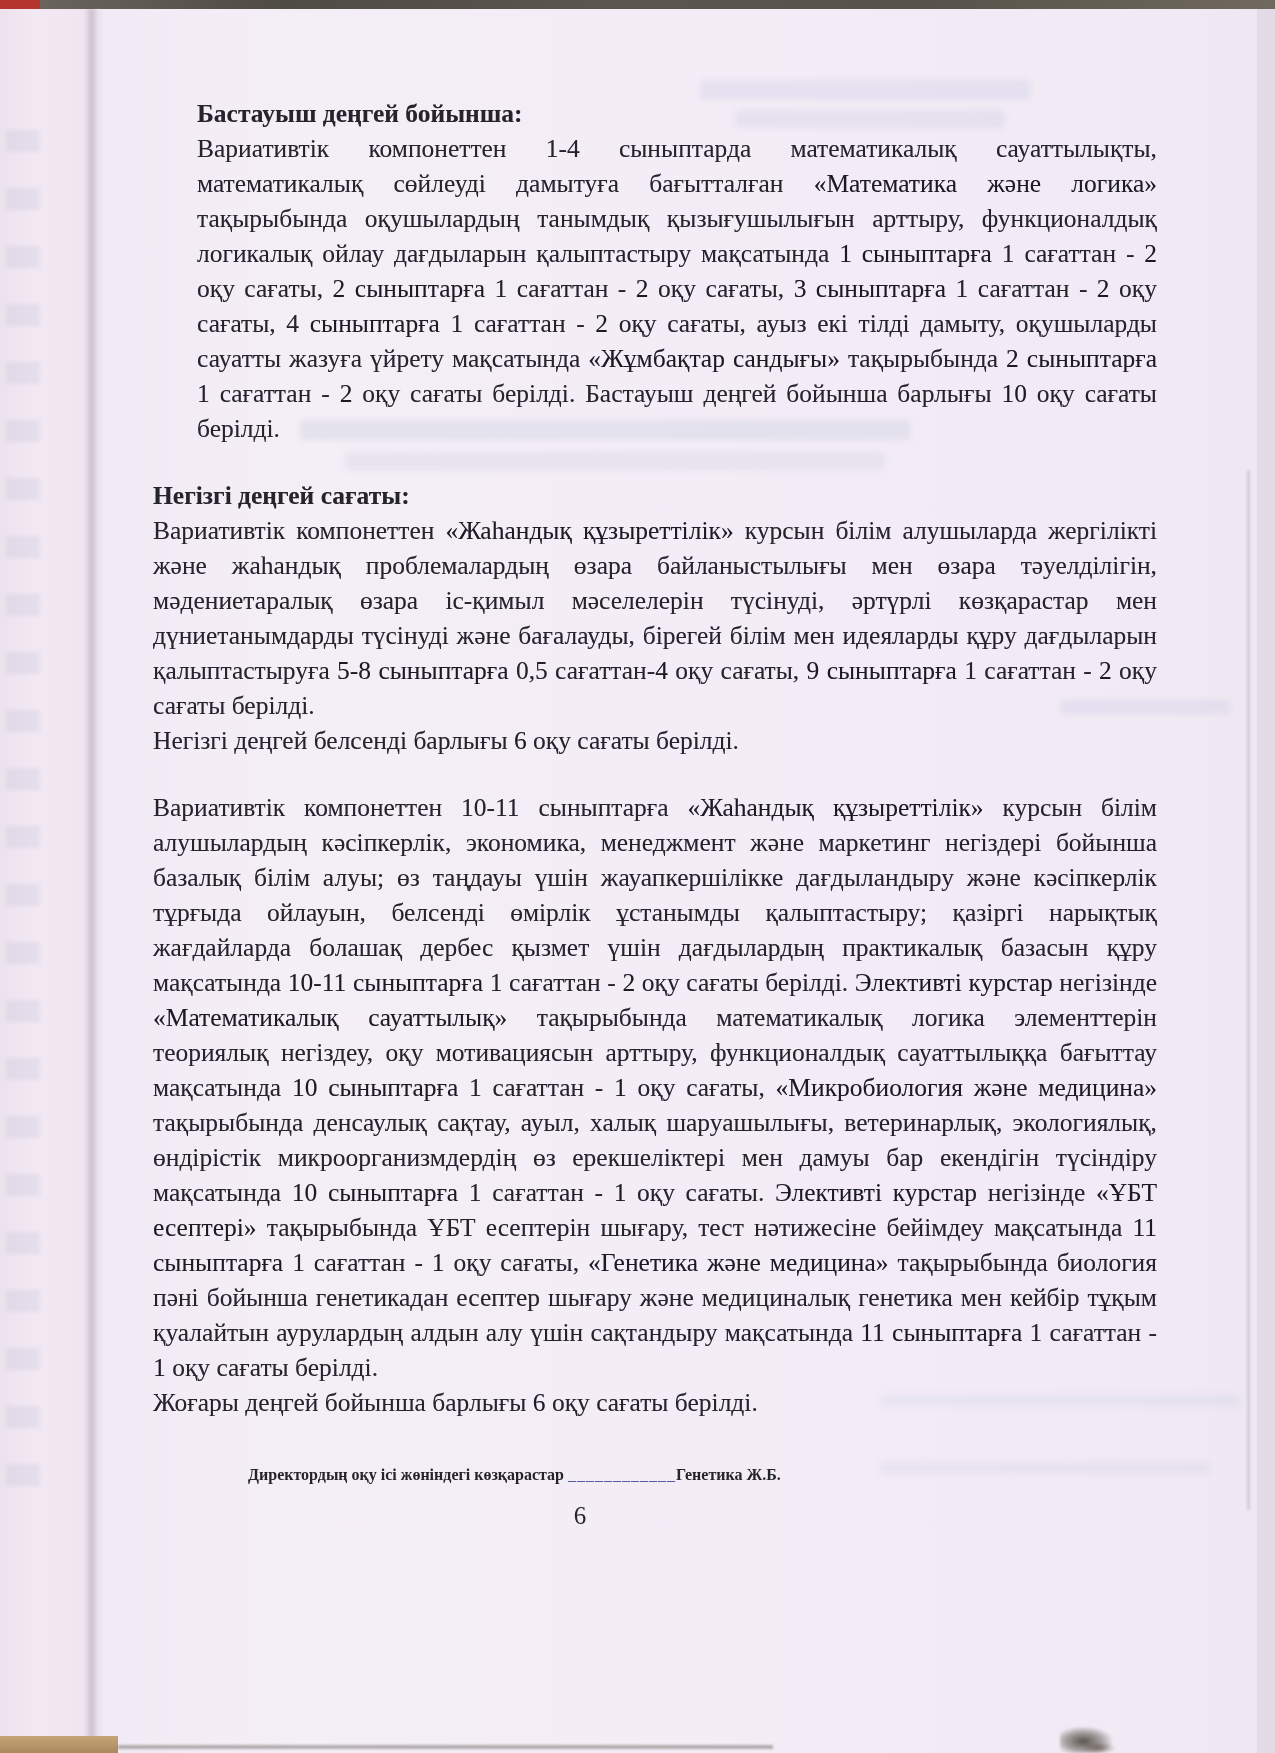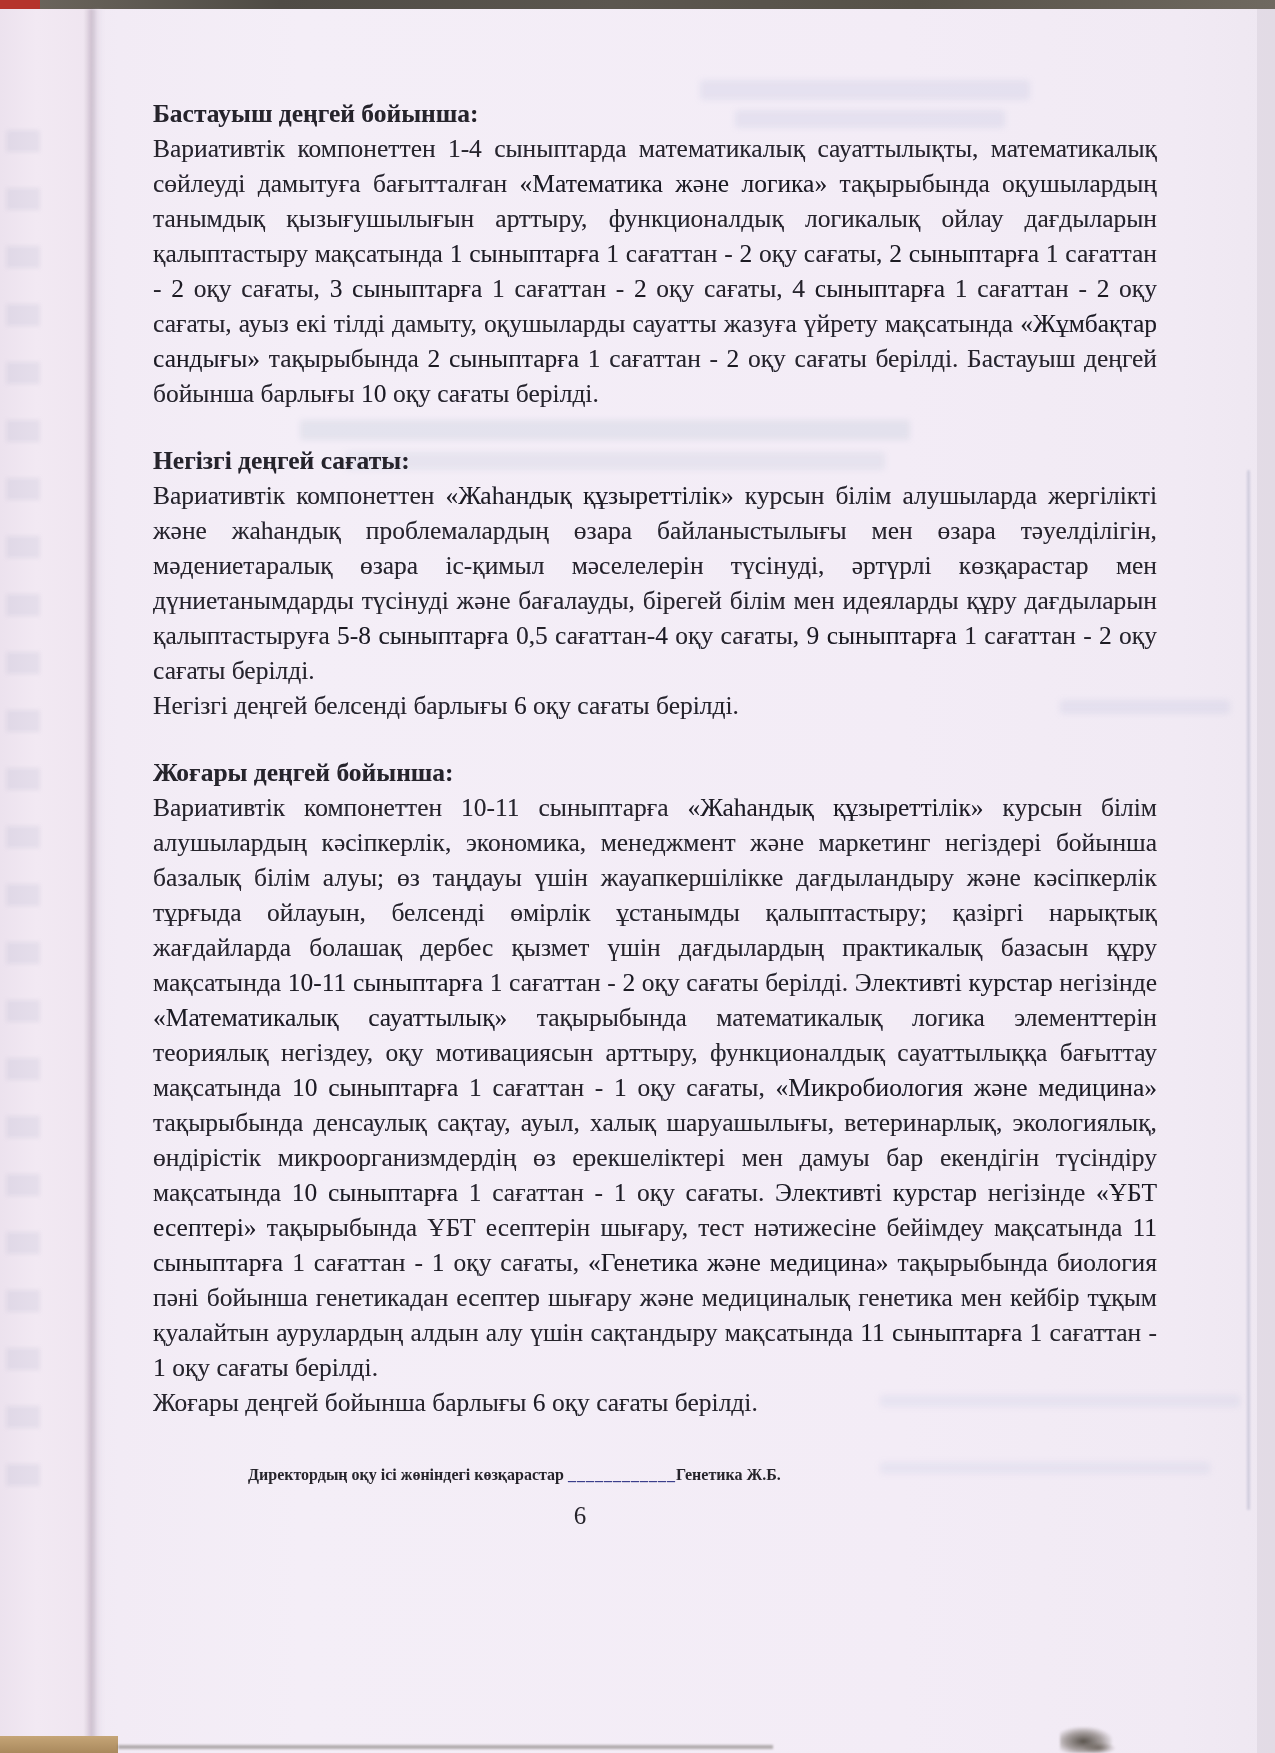--- a/index.html
+++ b/index.html
@@ -36,25 +36,25 @@
   .ghost.v{background:rgba(100,110,150,0.22);filter:blur(1px);}
   .ghost.col{background:repeating-linear-gradient(180deg,rgba(118,128,168,0.10) 0 22px,rgba(0,0,0,0) 22px 58px);filter:blur(2px);}
   
   .content{position:absolute;left:153px;right:118px;top:96px;}
   .content p,.content h3{
     margin:0;font-size:25.5px;line-height:35px;text-align:justify;
     text-shadow:0 0 0.5px rgba(40,40,95,0.30);
   }
   .content h3{font-weight:bold;text-align:left;}
   .sec{margin-top:32px;}
-  .sec:first-child{margin-top:0;}
+  .sec:first-child{margin-top:0;margin-left:44px;}
   .b{font-weight:normal;color:#1c1b22;}
   .summary{text-align:left;}
   .signature{margin-top:46px;padding-left:95px;font-weight:bold;text-align:left;white-space:nowrap;}
-  .sig-line{font-weight:bold;color:#3b3f8c;letter-spacing:1px;}
+  .sig-line{font-weight:normal;color:#3b3f8c;letter-spacing:1px;}
   .page-number{margin-top:18px;text-align:center;padding-right:150px;font-size:25px;}
 </style>
 </head>
 <body>
 
 <div class="scan">
 
   <div class="top-edge"></div>
   <div class="red-mark"></div>
   <div class="left-page-edge"></div>
@@ -78,21 +78,20 @@
       <p><span>Вариативтік компонеттен 1-4 сыныптарда математикалық сауаттылықты, математикалық сөйлеуді дамытуға бағытталған </span><span class="b">«Математика және логика»</span><span> тақырыбында оқушылардың танымдық қызығушылығын арттыру, функционалдық логикалық ойлау дағдыларын қалыптастыру мақсатында </span><span class="b">1 сыныптарға</span><span> 1 сағаттан - </span><span class="b">2</span><span> оқу сағаты, </span><span class="b">2 сыныптарға</span><span> 1 сағаттан - </span><span class="b">2</span><span> оқу сағаты, </span><span class="b">3 сыныптарға</span><span> 1 сағаттан - </span><span class="b">2</span><span> оқу сағаты, 4 </span><span class="b">сыныптарға</span><span> 1 сағаттан - </span><span class="b">2</span><span> оқу сағаты, ауыз екі тілді дамыту, оқушыларды сауатты жазуға үйрету мақсатында </span><span class="b">«Жұмбақтар сандығы»</span><span> тақырыбында </span><span class="b">2 сыныптарға</span><span> 1 сағаттан - </span><span class="b">2</span><span> оқу сағаты берілді. Бастауыш деңгей бойынша барлығы </span><span class="b">10</span><span> оқу сағаты берілді.</span></p>
     </div>
 
     <div class="sec">
       <h3>Негізгі деңгей сағаты:</h3>
       <p><span>Вариативтік компонеттен </span><span class="b">«Жаһандық құзыреттілік»</span><span> курсын білім алушыларда жергілікті және жаһандық проблемалардың өзара байланыстылығы мен өзара тәуелділігін, мәдениетаралық өзара іс-қимыл мәселелерін түсінуді, әртүрлі көзқарастар мен дүниетанымдарды түсінуді және бағалауды, бірегей білім мен идеяларды құру дағдыларын қалыптастыруға </span><span class="b">5-8 сыныптарға</span><span> 0,5 сағаттан-</span><span class="b">4</span><span> оқу сағаты, </span><span class="b">9 сыныптарға</span><span> 1 сағаттан - </span><span class="b">2</span><span> оқу сағаты берілді.</span></p>
       <p class="summary"><span>Негізгі деңгей белсенді барлығы </span><span class="b">6</span><span> оқу сағаты берілді.</span></p>
     </div>
 
     <div class="sec">
-      <h3>Жоғары деңгей бойынша:</h3>
       <p><span>Вариативтік компонеттен 10-11 сыныптарға </span><span class="b">«Жаһандық құзыреттілік»</span><span> курсын білім алушылардың кәсіпкерлік, экономика, менеджмент және маркетинг негіздері бойынша базалық білім алуы; өз таңдауы үшін жауапкершілікке дағдыландыру және кәсіпкерлік тұрғыда ойлауын, белсенді өмірлік ұстанымды қалыптастыру; қазіргі нарықтық жағдайларда болашақ дербес қызмет үшін дағдылардың практикалық базасын құру мақсатында </span><span class="b">10-11 сыныптарға</span><span> 1 сағаттан - </span><span class="b">2</span><span> оқу сағаты берілді. </span><span class="b">Элективті курстар</span><span> негізінде </span><span class="b">«Математикалық сауаттылық»</span><span> тақырыбында математикалық логика элементтерін теориялық негіздеу, оқу мотивациясын арттыру, функционалдық сауаттылыққа бағыттау мақсатында </span><span class="b">10 сыныптарға</span><span> 1 сағаттан - </span><span class="b">1</span><span> оқу сағаты, </span><span class="b">«Микробиология және медицина»</span><span> тақырыбында денсаулық сақтау, ауыл, халық шаруашылығы, ветеринарлық, экологиялық, өндірістік микроорганизмдердің өз ерекшеліктері мен дамуы бар екендігін түсіндіру мақсатында </span><span class="b">10 сыныптарға</span><span> 1 сағаттан - </span><span class="b">1</span><span> оқу сағаты. </span><span class="b">Элективті курстар</span><span> негізінде </span><span class="b">«ҰБТ есептері»</span><span> тақырыбында ҰБТ есептерін шығару, тест нәтижесіне бейімдеу мақсатында </span><span class="b">11 сыныптарға</span><span> 1 сағаттан - </span><span class="b">1</span><span> оқу сағаты, </span><span class="b">«Генетика және медицина»</span><span> тақырыбында биология пәні бойынша генетикадан есептер шығару және медициналық генетика мен кейбір тұқым қуалайтын аурулардың алдын алу үшін сақтандыру мақсатында </span><span class="b">11 сыныптарға</span><span> 1 сағаттан - </span><span class="b">1</span><span> оқу сағаты берілді.</span></p>
       <p class="summary"><span>Жоғары деңгей бойынша барлығы </span><span class="b">6</span><span> оқу сағаты берілді.</span></p>
     </div>
 
     <div class="signature">
       <span>Директордың оқу ісі жөніндегі көзқарастар </span><span class="sig-line">____________</span><span>Генетика Ж.Б.</span>
     </div>
 
     <div class="page-number">6</div>
 

